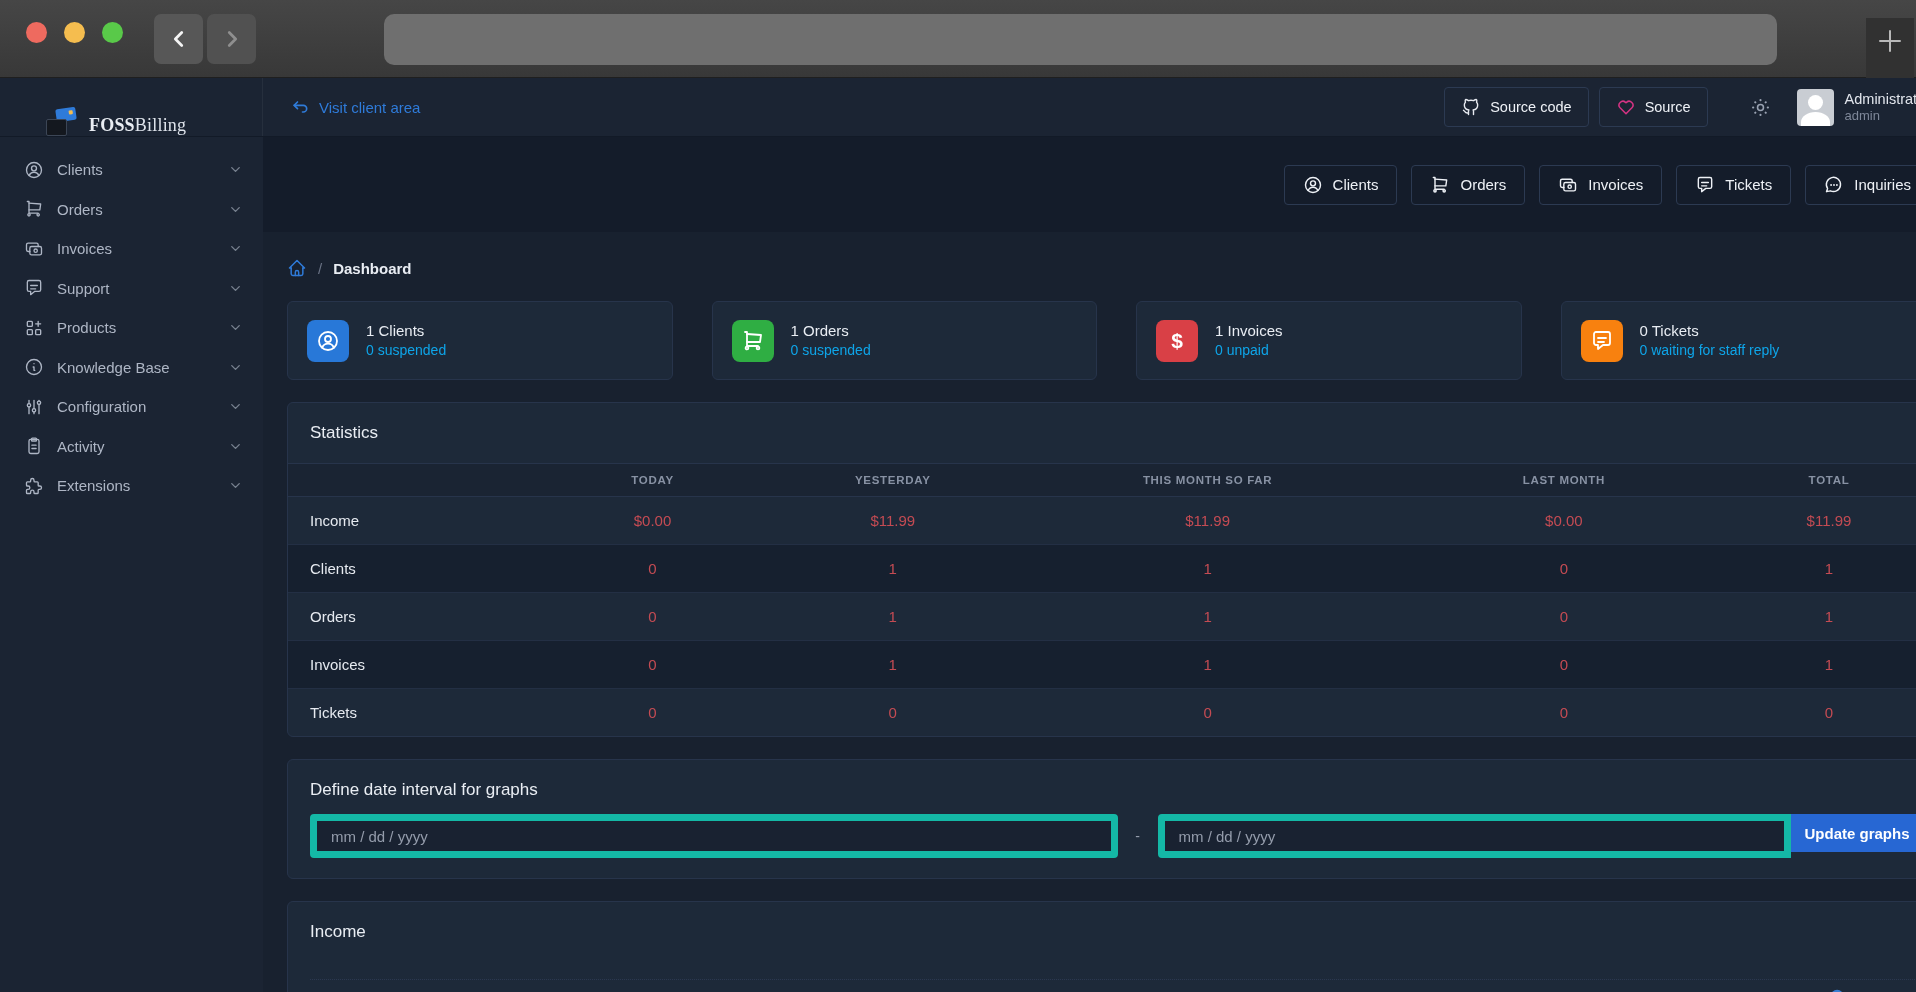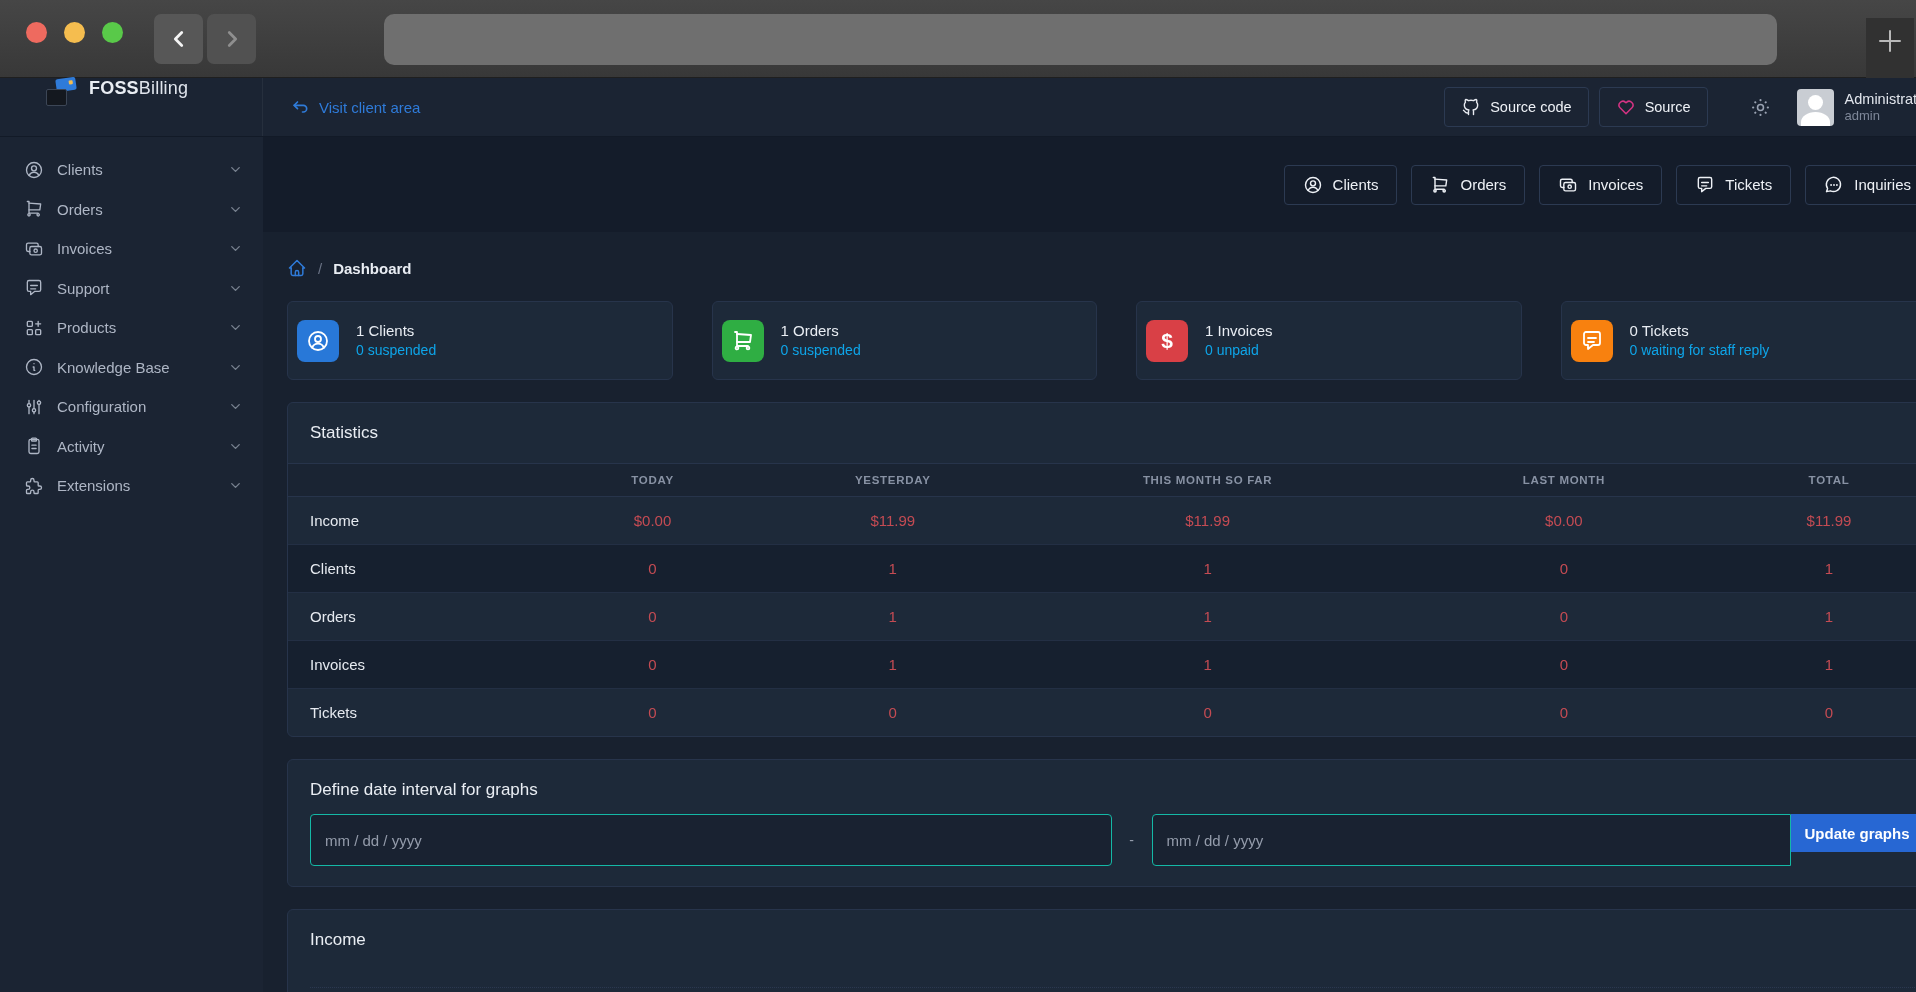--- a/index.html
+++ b/index.html
@@ -15,21 +15,21 @@
   .tl-yellow { background:#f5bd4f; }
   .tl-green { background:#59c949; }
   .nav-btns { position:absolute; left:154px; top:14px; display:flex; gap:4px; }
   .nav-btn { width:49px; height:50px; border-radius:7px; background:#575757; display:flex; align-items:center; justify-content:center; }
   .nav-btn.disabled { background:#515151; }
   .url-bar { position:absolute; left:384px; right:139px; top:14px; height:51px; border-radius:10px; background:#6f6f6f; }
   .newtab { position:absolute; right:2px; top:18px; width:48px; height:60px; background:#313131; display:flex; align-items:flex-start; justify-content:center; padding-top:8px; color:#b9b9b9; }
 
   
   .topbar { display:flex; height:59px; background:#1b2433; border-bottom:1px solid #121a27; }
-  .topbar-logo { width:263px; flex:0 0 263px; display:flex; align-items:flex-start; padding-left:46px; gap:13px; border-right:1px solid rgba(255,255,255,0.05); }
+  .topbar-logo { width:263px; flex:0 0 263px; display:flex; align-items:flex-end; padding-left:46px; gap:13px; border-right:1px solid rgba(255,255,255,0.05);font-family:Liberation Serif, serif; }
   .logo-mark { position:relative; width:30px; height:28px; }
   .logo-card { position:absolute; right:0; top:0; width:20px; height:13px; background:#2f7bd9; border-radius:2px; transform:rotate(-8deg); }
   .logo-card i { position:absolute; right:3px; top:3px; width:4px; height:4px; background:#f5bd4f; border-radius:1px; }
   .logo-wallet { position:absolute; left:0; bottom:0; width:21px; height:17px; background:#14181f; border:1px solid #3c4656; border-radius:2px; }
   .logo-text { font-size:18px; color:#e9edf3; letter-spacing:.2px; }
   .logo-text b { font-weight:bold; }
   .logo-text span { font-weight:normal; color:#dfe4ec; }
   .topbar-main { width:1707px; flex:0 0 1707px; display:flex; align-items:center; padding:0 40px 0 27px; }
   .visit-link { display:flex; align-items:center; gap:9px; color:#2f7bd9; font-size:15px; cursor:pointer; }
   .tb-spacer { flex:1; }
@@ -54,42 +54,42 @@
   .hero-band { height:95px; background:#141c2a; display:flex; align-items:center; justify-content:flex-end; padding:0 40px; gap:14px; }
   .qbtn { display:flex; align-items:center; gap:10px; height:40px; padding:0 18px; border:1px solid #2c3a52; border-radius:4px; color:#eef1f6; font-size:15px; cursor:pointer; background:transparent; white-space:nowrap; }
 
   .content { padding:0 24px; }
   .breadcrumb { display:flex; align-items:center; gap:11px; margin-top:25px; height:22px; }
   .crumb-home { color:#2f7bd9; cursor:pointer; }
   .crumb-sep { color:#6b7486; font-size:15px; }
   .crumb-current { font-size:15px; font-weight:bold; color:#e9edf3; }
 
   .cards-row { display:flex; gap:39px; margin-top:22px; }
-  .stat-card { flex:1; height:79px; background:#1d2939; border:1px solid #27344b; border-radius:6px; display:flex; align-items:center; padding:0 9px; cursor:pointer; }
+  .stat-card { flex:1; height:79px; background:#1d2939; border:1px solid #27344b; border-radius:6px; display:flex; align-items:center; padding:0 19px; cursor:pointer; }
   .stat-icon { width:42px; height:42px; border-radius:8px; display:flex; align-items:center; justify-content:center; color:#fff; flex:0 0 42px; }
   .stat-text { margin-left:17px; line-height:1.35; }
   .stat-title { font-size:15px; color:#e9edf3; }
   .stat-sub { font-size:14px; color:#0ea5e9; }
   .dollar-glyph { font-size:21px; font-weight:bold; color:#fff; }
 
   .panel { margin-top:22px; background:#1d2939; border:1px solid #27344b; border-radius:6px; overflow:hidden; }
   .panel-title { padding:20px 22px; font-size:17px; color:#e9edf3; }
 
   table.stats { width:100%; border-collapse:collapse; table-layout:fixed; }
   table.stats thead th { background:#1a2433; border-top:1px solid #27344b; border-bottom:1px solid #27344b;
       font-size:11.5px; font-weight:bold; letter-spacing:.7px; color:#8892a4; text-transform:uppercase;
       padding:10px 8px; text-align:center; }
   table.stats thead th:first-child { text-align:left; padding-left:22px; }
   table.stats tbody td { padding:15px 8px; font-size:15px; text-align:center; color:#c44b53; border-bottom:1px solid #232f44; }
   table.stats tbody tr:last-child td { border-bottom:none; }
   table.stats tbody tr:nth-child(even) { background:rgba(11,17,28,0.35); }
   table.stats tbody td.row-label { text-align:left; padding-left:22px; color:#e6eaf0; }
 
   .date-form { display:flex; align-items:center; padding:0 22px 20px 22px; }
-  .date-input { flex:1; height:52px; background:#192231; border:1px solid #14b8a6; border-radius:4px; color:#949cab; font-size:15px; padding:0 14px; outline:none; }
+  .date-input { flex:1; height:44px; background:#192231; border:7px solid #14b8a6; border-radius:4px; color:#949cab; font-size:15px; padding:0 14px; outline:none; }
   .date-input::placeholder { color:#949cab; }
   .date-sep { width:40px; text-align:center; color:#949cab; font-size:14px; }
   .input-group { flex:1; display:flex; }
   .input-group .date-input { border-radius:4px 0 0 4px; }
   .update-btn { width:132px; height:38px; background:#2767d3; border:none; border-radius:0 4px 4px 0; color:#fff; font-size:15px; font-weight:bold; cursor:pointer; font-family:inherit; }
 
   .chart-area { position:relative; height:130px; margin:6px 22px 0 22px; }
   .gridline { position:absolute; left:0; right:0; height:0; border-top:1px dotted #2b3850; }
   .chart-svg { position:absolute; inset:0; width:100%; height:100%; }
 </style>

